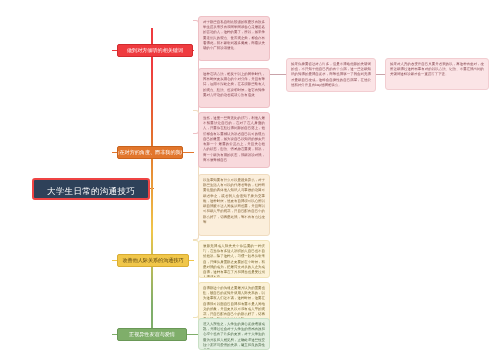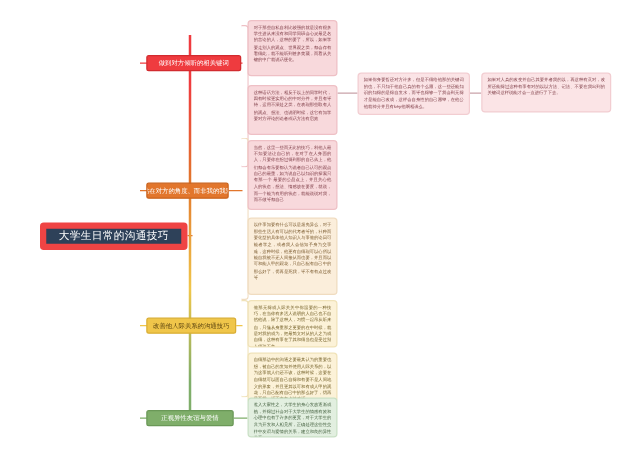--- a/index.html
+++ b/index.html
@@ -14,23 +14,23 @@
   #map{
     position:absolute;inset:0;
     width:500px;height:360px;
   }
   
   .root{
     position:absolute;
     left:32px;top:178px;
     width:118px;height:22px;
     background:#2e4159;
-    border:5px solid #ef4444;
+    border:2px solid #ef4444;
     border-radius:3px;
-    display:flex;align-items:flex-start;justify-content:center;
+    display:flex;align-items:flex-end;justify-content:center;
     color:#ffffff;
     font-size:8.5px;
     letter-spacing:.3px;
     box-sizing:border-box;
     z-index:6;
     font-family:Liberation Serif, serif;
   }
   
   .branch{
     position:absolute;

